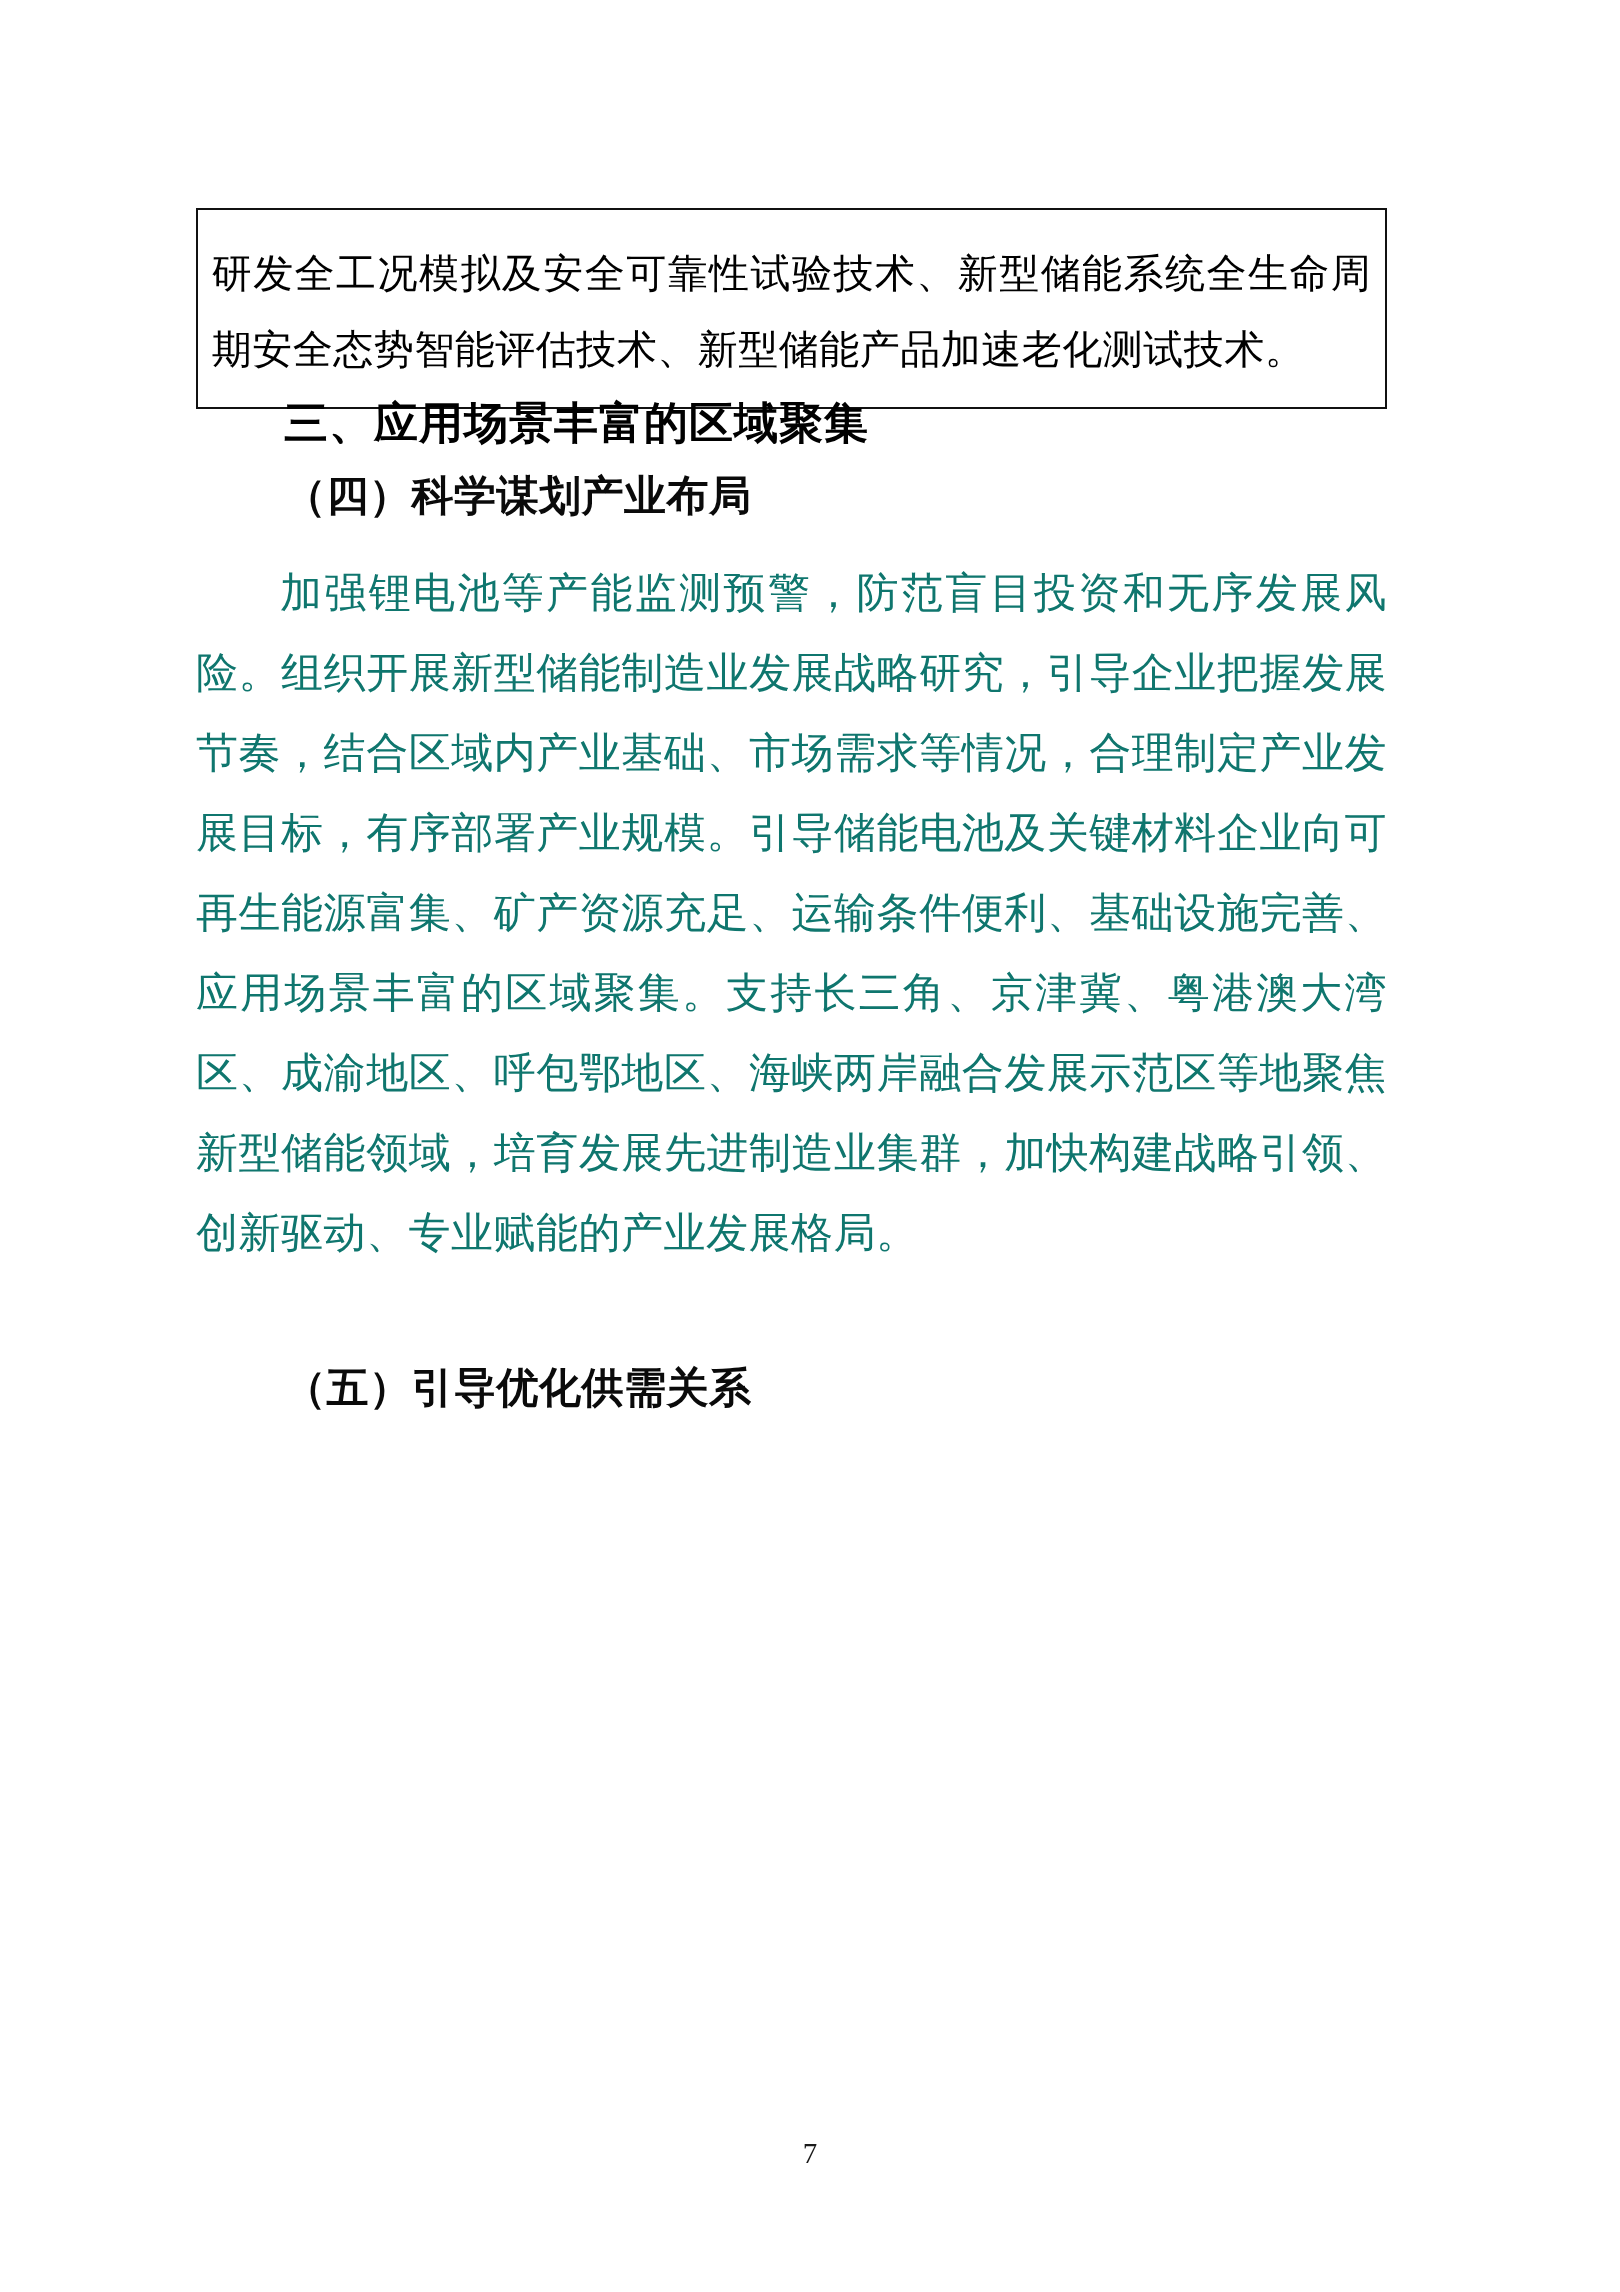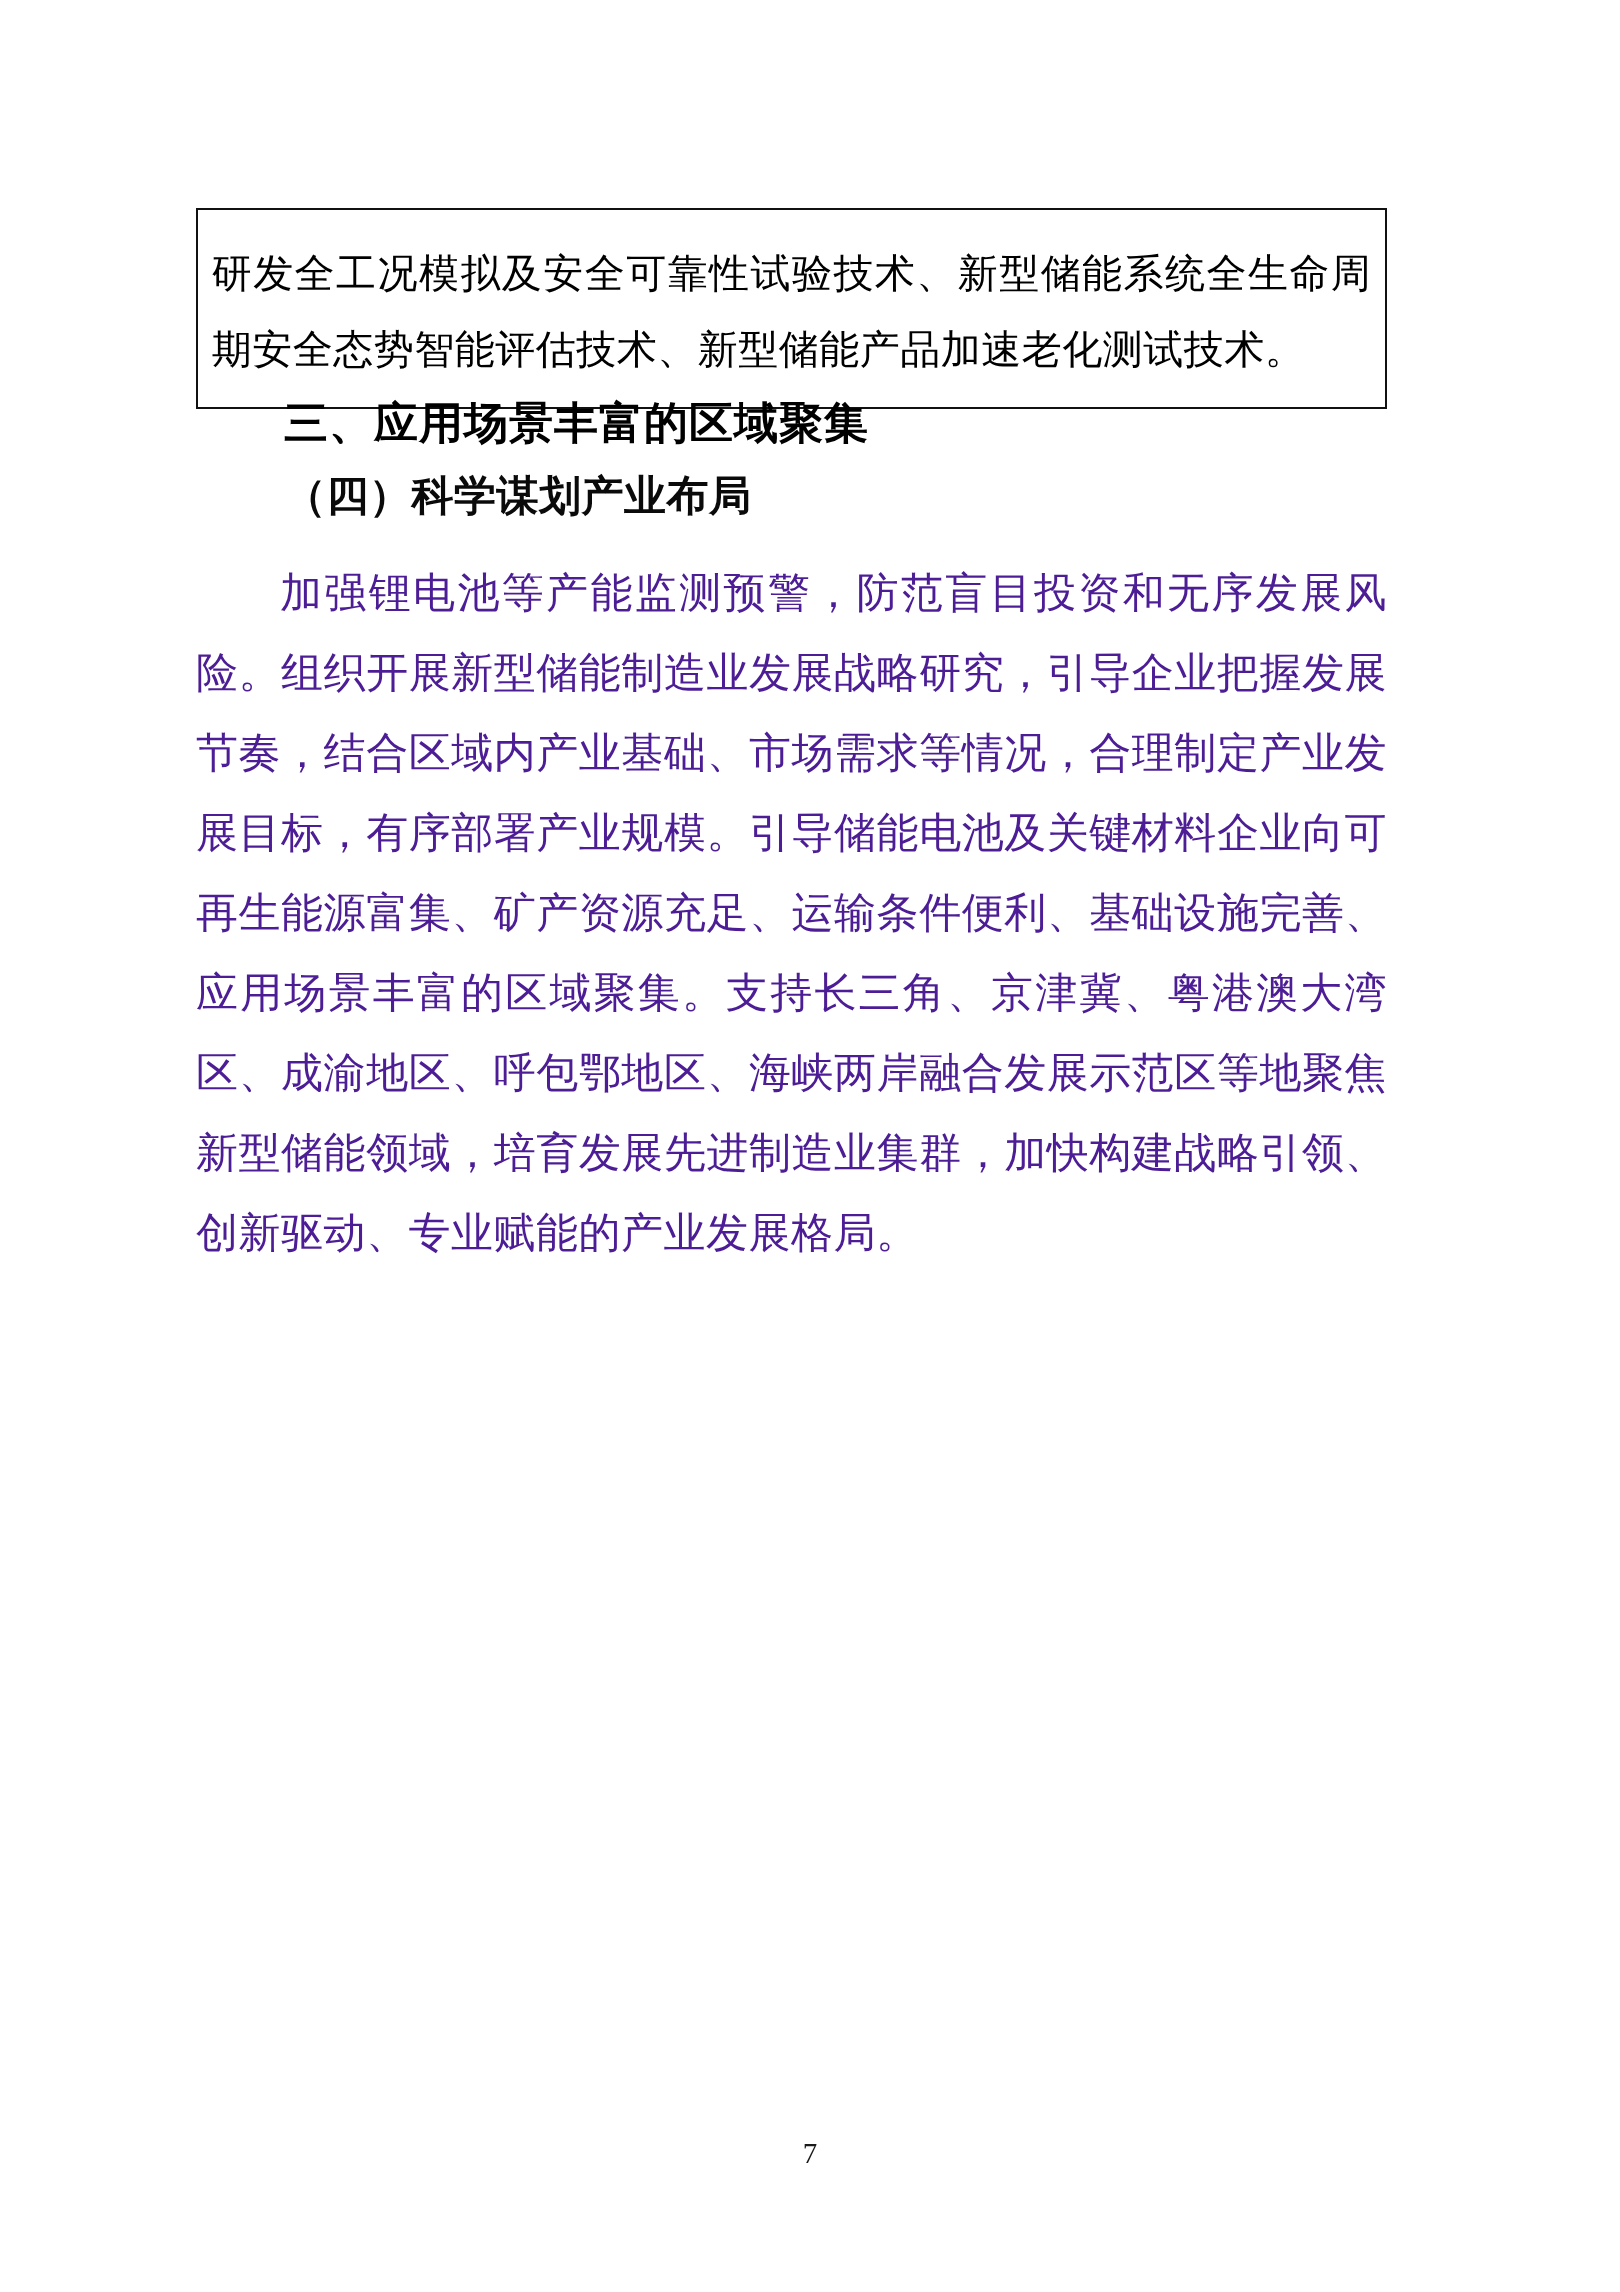--- a/index.html
+++ b/index.html
@@ -17,21 +17,21 @@
     background: #ffffff;
     overflow: hidden;
     box-sizing: border-box;
   }
 
   
   .doc-body {
     position: absolute;
     left: 196px;
     width: 1191px;
-    color: #4c1d95;
+    color: #0f766e;
     font-family: Liberation Serif, serif;
   }
 
   
   .para {
     font-size: 42px;
     line-height: 80px;
     letter-spacing: 0.5px;
     text-align: justify;
     text-justify: inter-character;
@@ -112,18 +112,19 @@
   <div class="quote-box">
     <p class="para">研发全工况模拟及安全可靠性试验技术、新型储能系统全生命周期安全态势智能评估技术、新型储能产品加速老化测试技术。</p>
   </div>
 
   <h1 class="heading-1">三、应用场景丰富的区域聚集</h1>
 
   <h2 class="heading-2" id="heading-four">（四）科学谋划产业布局</h2>
 
   <p class="para doc-body" id="para-four">加强锂电池等产能监测预警，防范盲目投资和无序发展风险。组织开展新型储能制造业发展战略研究，引导企业把握发展节奏，结合区域内产业基础、市场需求等情况，合理制定产业发展目标，有序部署产业规模。引导储能电池及关键材料企业向可再生能源富集、矿产资源充足、运输条件便利、基础设施完善、应用场景丰富的区域聚集。支持长三角、京津冀、粤港澳大湾区、成渝地区、呼包鄂地区、海峡两岸融合发展示范区等地聚焦新型储能领域，培育发展先进制造业集群，加快构建战略引领、创新驱动、专业赋能的产业发展格局。</p>
 
+  <h2 class="heading-2" id="heading-five">（五）引导优化供需关系</h2>
 
 
   <div class="page-number">7</div>
 
 </div>
 
 
 </body></html>

